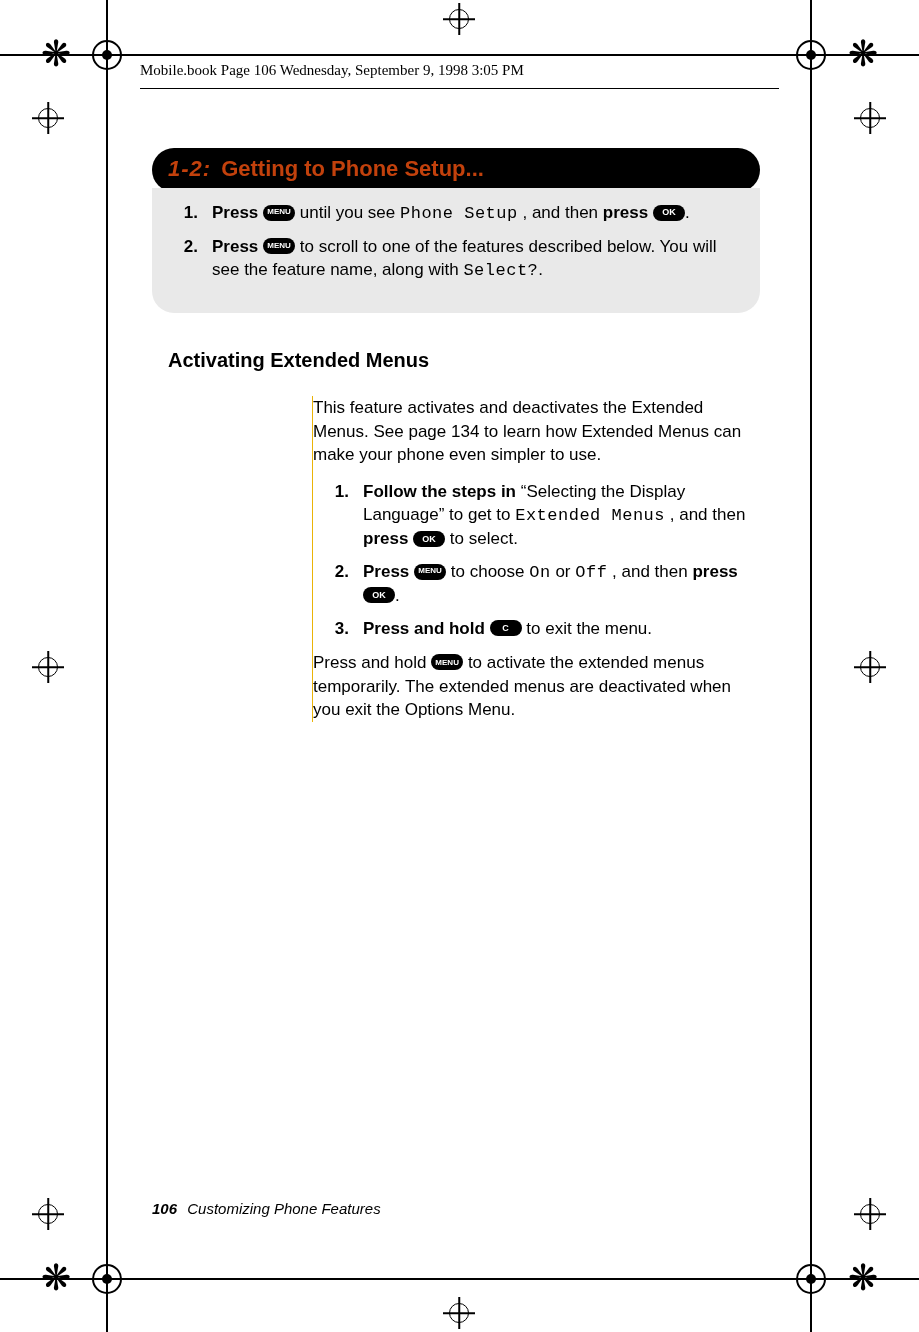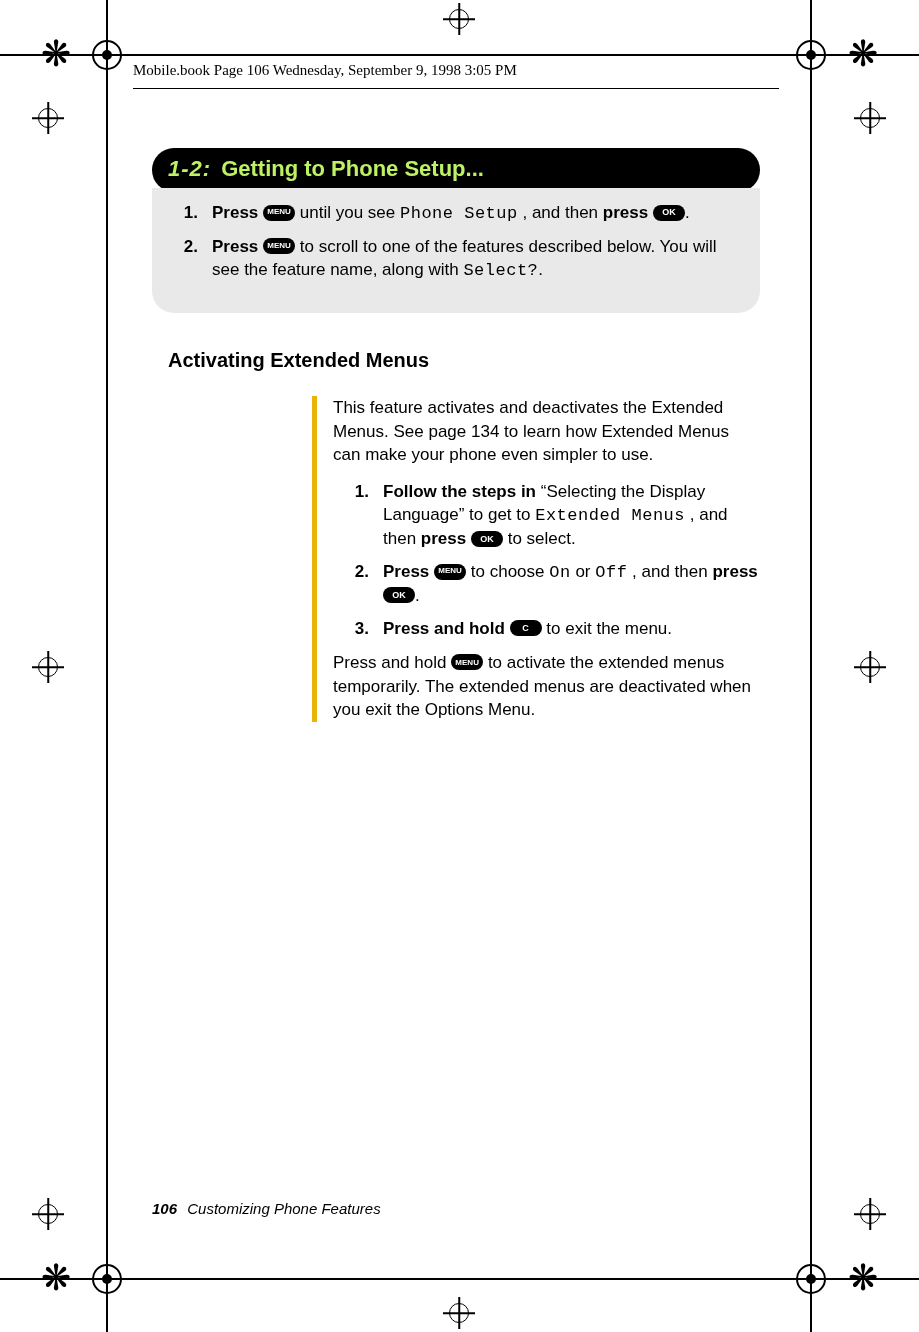--- a/index.html
+++ b/index.html
@@ -118,21 +118,21 @@
   }
   .rosette.tl { top: 34px; left: 36px; }
   .rosette.tr { top: 34px; left: 843px; }
   .rosette.bl { top: 1258px; left: 36px; }
   .rosette.br { top: 1258px; left: 843px; }
 
   
   .running-head {
     position: absolute;
     top: 62px;
-    left: 133px;
+    left: 140px;
     right: 140px;
     font-family: "Times New Roman", serif;
     font-size: 15px;
   }
   .running-head .rule {
     position: absolute;
     left: 0; right: 0;
     top: 26px;
     height: 1px;
     background: #000;
@@ -142,21 +142,21 @@
   .content {
     position: absolute;
     top: 148px;
     left: 152px;
     width: 608px;
   }
 
   
   .banner {
     background: #000;
-    color: #bef264;
+    color: #c2410c;
     border-radius: 22px;
     padding: 8px 20px 10px 16px;
     display: flex;
     align-items: baseline;
     gap: 10px;
     font-family: Arial, Helvetica, sans-serif;
   }
   .banner .num {
     font-weight: 900;
     font-style: italic;
@@ -228,22 +228,21 @@
     font-family: Arial, Helvetica, sans-serif;
     font-weight: 900;
     font-size: 20px;
     margin: 36px 0 0 16px;
   }
 
   
   .bodycol {
     margin-top: 24px;
     margin-left: 160px;
-    border-left: 5px solid #eab308;
-    padding-left: 16px;
+    border-left: 1px solid #eab308;
     font-size: 17px;
     line-height: 1.4;
   }
   .bodycol p { margin: 0 0 14px 0; }
   .bodycol .step { margin-left: 14px; font-size: 17px; }
 
   
   .footer {
     position: absolute;
     left: 152px;

